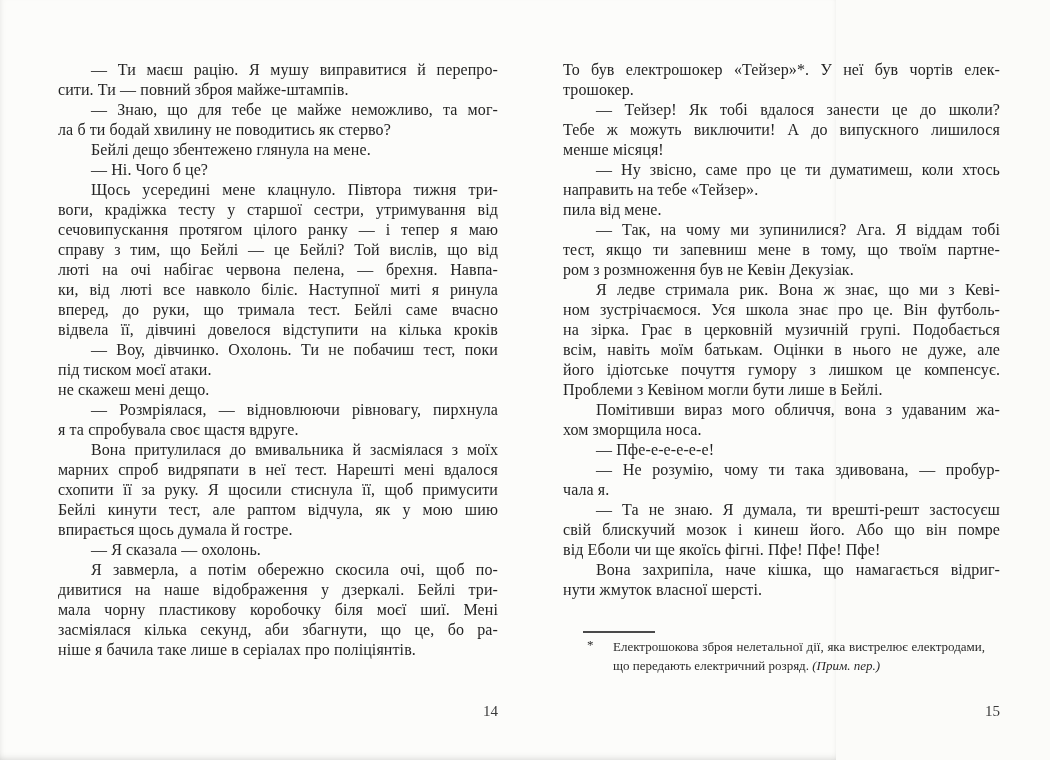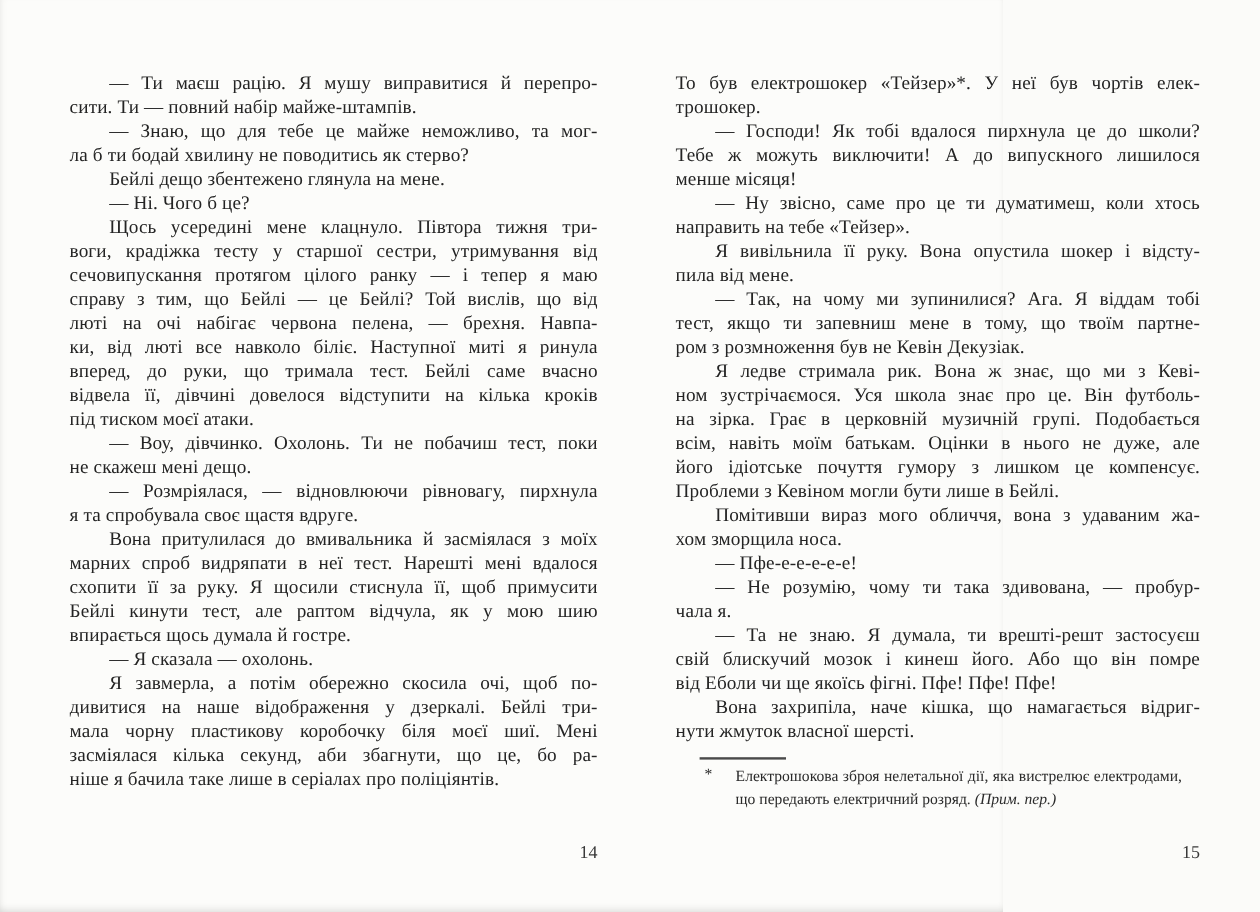--- a/index.html
+++ b/index.html
@@ -92,35 +92,35 @@
   .fn-line i { font-style: italic; text-align: center; }
 </style>
 </head>
 <body>
 
 <div class="spread">
 
   <div class="page-col left">
     <div class="page-text">
         <div class="line first">— Ти маєш рацію. Я мушу виправитися й перепро-</div>
-        <div class="line last">сити. Ти — повний набір майже-штампів.</div>
+        <div class="line last">сити. Ти — повний зброя майже-штампів.</div>
         <div class="line first">— Знаю, що для тебе це майже неможливо, та мог-</div>
         <div class="line last">ла б ти бодай хвилину не поводитись як стерво?</div>
         <div class="line first last">Бейлі дещо збентежено глянула на мене.</div>
         <div class="line first last">— Ні. Чого б це?</div>
         <div class="line first">Щось усередині мене клацнуло. Півтора тижня три-</div>
         <div class="line">воги, крадіжка тесту у старшої сестри, утримування від</div>
         <div class="line">сечовипускання протягом цілого ранку — і тепер я маю</div>
         <div class="line">справу з тим, що Бейлі — це Бейлі? Той вислів, що від</div>
         <div class="line">люті на очі набігає червона пелена, — брехня. Навпа-</div>
         <div class="line">ки, від люті все навколо біліє. Наступної миті я ринула</div>
         <div class="line">вперед, до руки, що тримала тест. Бейлі саме вчасно</div>
         <div class="line">відвела її, дівчині довелося відступити на кілька кроків</div>
+        <div class="line first">— Воу, дівчинко. Охолонь. Ти не побачиш тест, поки</div>
         <div class="line last">під тиском моєї атаки.</div>
-        <div class="line first">— Воу, дівчинко. Охолонь. Ти не побачиш тест, поки</div>
         <div class="line last">не скажеш мені дещо.</div>
         <div class="line first">— Розмріялася, — відновлюючи рівновагу, пирхнула</div>
         <div class="line last">я та спробувала своє щастя вдруге.</div>
         <div class="line first">Вона притулилася до вмивальника й засміялася з моїх</div>
         <div class="line">марних спроб видряпати в неї тест. Нарешті мені вдалося</div>
         <div class="line">схопити її за руку. Я щосили стиснула її, щоб примусити</div>
         <div class="line">Бейлі кинути тест, але раптом відчула, як у мою шию</div>
         <div class="line last">впирається щось думала й гостре.</div>
         <div class="line first last">— Я сказала — охолонь.</div>
         <div class="line first">Я завмерла, а потім обережно скосила очі, щоб по-</div>
@@ -129,26 +129,25 @@
         <div class="line">засміялася кілька секунд, аби збагнути, що це, бо ра-</div>
         <div class="line last">ніше я бачила таке лише в серіалах про поліціянтів.</div>
       </div>
     <div class="page-number">14</div>
   </div>
 
   <div class="page-col right">
     <div class="page-text">
         <div class="line">То був електрошокер «Тейзер»*. У неї був чортів елек-</div>
         <div class="line last">трошокер.</div>
-        <div class="line first">— Господи! Як тобі вдалося пирхнула це до школи?</div>
+        <div class="line first">— Тейзер! Як тобі вдалося занести це до школи?</div>
         <div class="line">Тебе ж можуть виключити! А до випускного лишилося</div>
         <div class="line last">менше місяця!</div>
         <div class="line first">— Ну звісно, саме про це ти думатимеш, коли хтось</div>
         <div class="line last">направить на тебе «Тейзер».</div>
-        <div class="line first">Я вивільнила її руку. Вона опустила шокер і відсту-</div>
         <div class="line last">пила від мене.</div>
         <div class="line first">— Так, на чому ми зупинилися? Ага. Я віддам тобі</div>
         <div class="line">тест, якщо ти запевниш мене в тому, що твоїм партне-</div>
         <div class="line last">ром з розмноження був не Кевін Декузіак.</div>
         <div class="line first">Я ледве стримала рик. Вона ж знає, що ми з Кеві-</div>
         <div class="line">ном зустрічаємося. Уся школа знає про це. Він футболь-</div>
         <div class="line">на зірка. Грає в церковній музичній групі. Подобається</div>
         <div class="line">всім, навіть моїм батькам. Оцінки в нього не дуже, але</div>
         <div class="line">його ідіотське почуття гумору з лишком це компенсує.</div>
         <div class="line last">Проблеми з Кевіном могли бути лише в Бейлі.</div>

